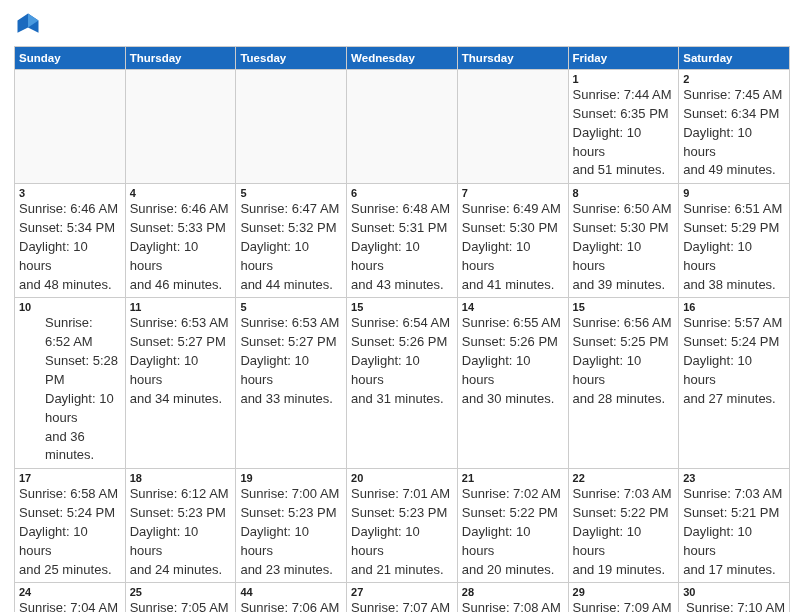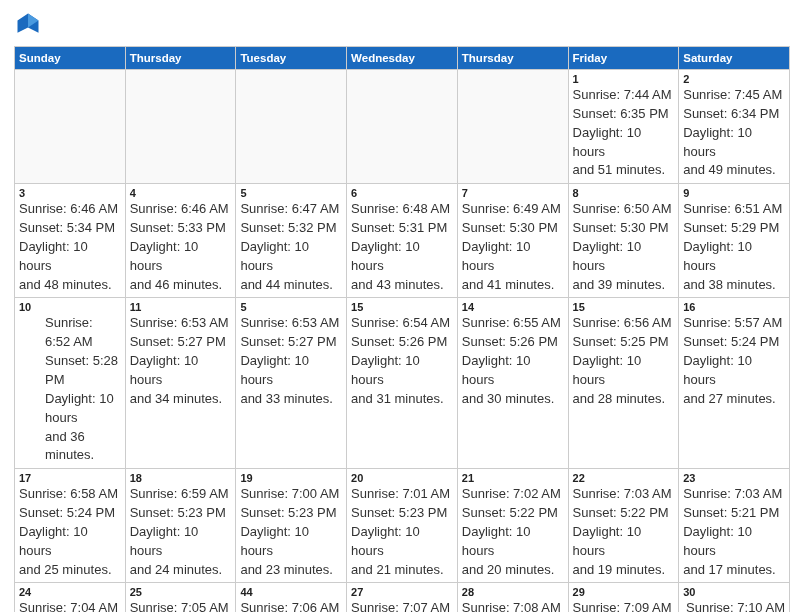--- a/index.html
+++ b/index.html
@@ -257,21 +257,21 @@
         <tr>
           <td>
             <span class="day-number">17</span>
             <div class="day-info" style="white-space: pre-line;">Sunrise: 6:58 AM
 Sunset: 5:24 PM
 Daylight: 10 hours
 and 25 minutes.</div>
           </td>
           <td>
             <span class="day-number">18</span>
-            <div class="day-info" style="white-space: pre-line;">Sunrise: 6:59 AM
+            <div class="day-info" style="white-space: pre-line;">Sunrise: 6:12 AM
 Sunset: 5:23 PM
 Daylight: 10 hours
 and 24 minutes.</div>
           </td>
           <td>
             <span class="day-number">19</span>
             <div class="day-info" style="white-space: pre-line;">Sunrise: 7:00 AM
 Sunset: 5:23 PM
 Daylight: 10 hours
 and 23 minutes.</div>

